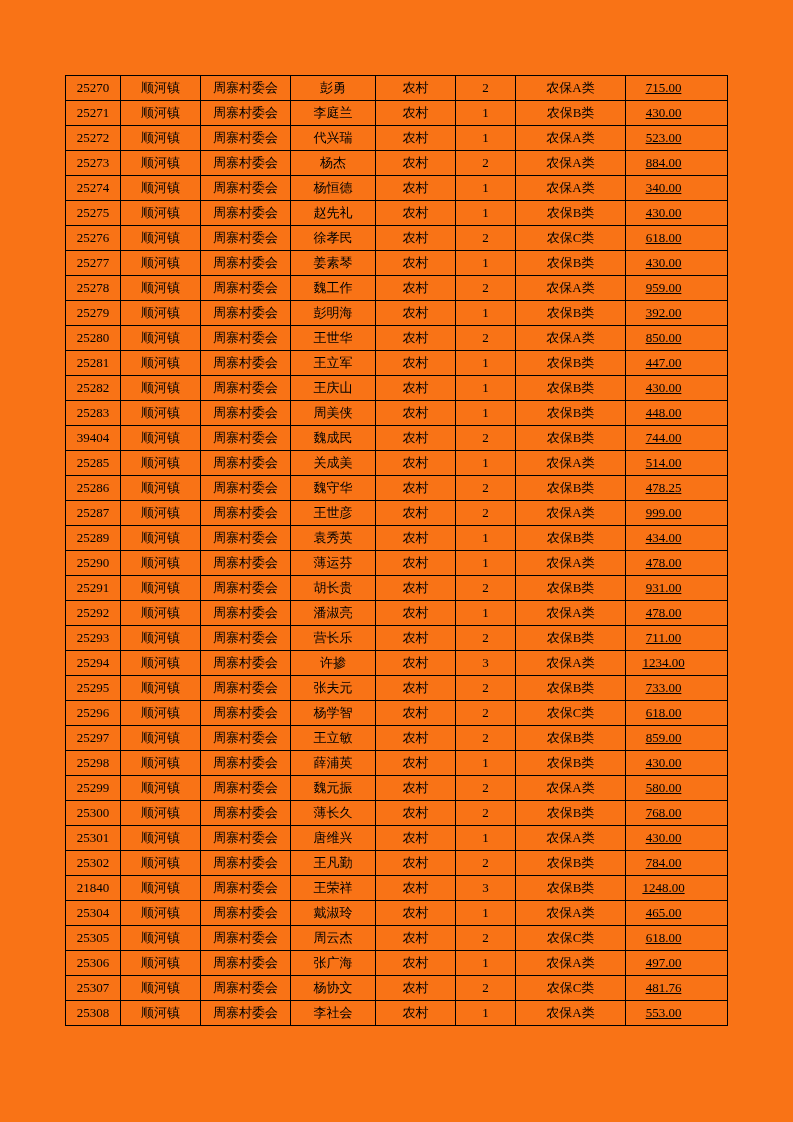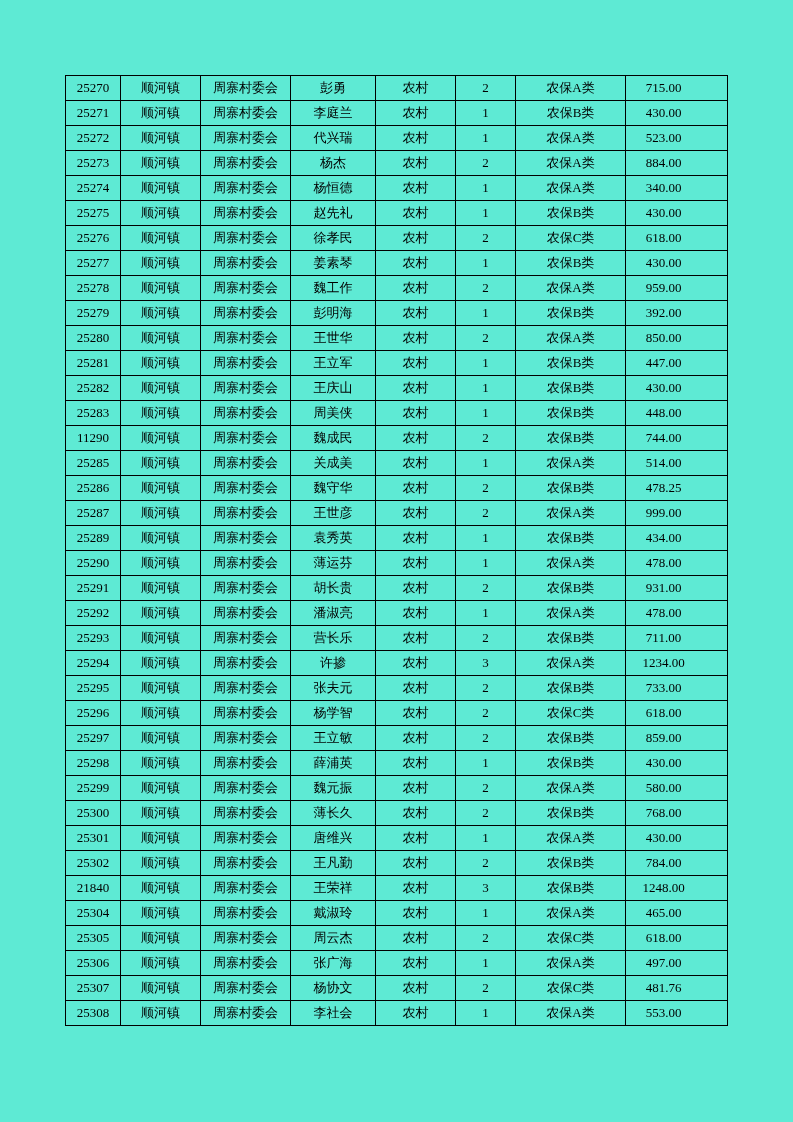--- a/index.html
+++ b/index.html
@@ -10,21 +10,21 @@
   body {
     width: 793px;
     height: 1122px;
     font-family: "Liberation Serif", "DejaVu Serif", serif;
     color: #000000;
   }
   .page {
     position: relative;
     width: 793px;
     height: 1122px;
-    background: #5eead4;
+    background: #f97316;
     overflow: hidden;
   }
   table.grid {
     position: absolute;
     left: 65px;
     top: 75px;
     border-collapse: collapse;
     table-layout: fixed;
     width: 662px;
   }
@@ -34,20 +34,21 @@
     padding: 0;
     text-align: center;
     vertical-align: middle;
     font-size: 13px;
     line-height: 24px;
     white-space: nowrap;
     overflow: hidden;
   }
   table.grid td.amount {
     padding-right: 26px;
+    text-decoration: underline;
   }
 </style>
 </head>
 <body>
 
 <div class="page">
   <table class="grid">
     <colgroup>
       <col style="width:55px">
       <col style="width:80px">
@@ -193,21 +194,21 @@
           <td>25283</td>
           <td>顺河镇</td>
           <td>周寨村委会</td>
           <td>周美侠</td>
           <td>农村</td>
           <td>1</td>
           <td>农保B类</td>
           <td class="amount">448.00</td>
         </tr>
         <tr>
-          <td>11290</td>
+          <td>39404</td>
           <td>顺河镇</td>
           <td>周寨村委会</td>
           <td>魏成民</td>
           <td>农村</td>
           <td>2</td>
           <td>农保B类</td>
           <td class="amount">744.00</td>
         </tr>
         <tr>
           <td>25285</td>

